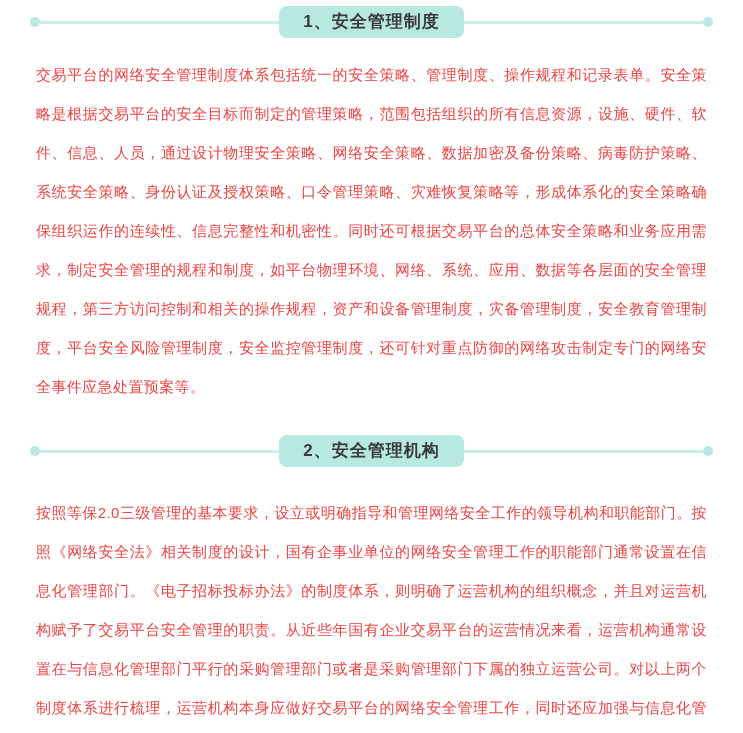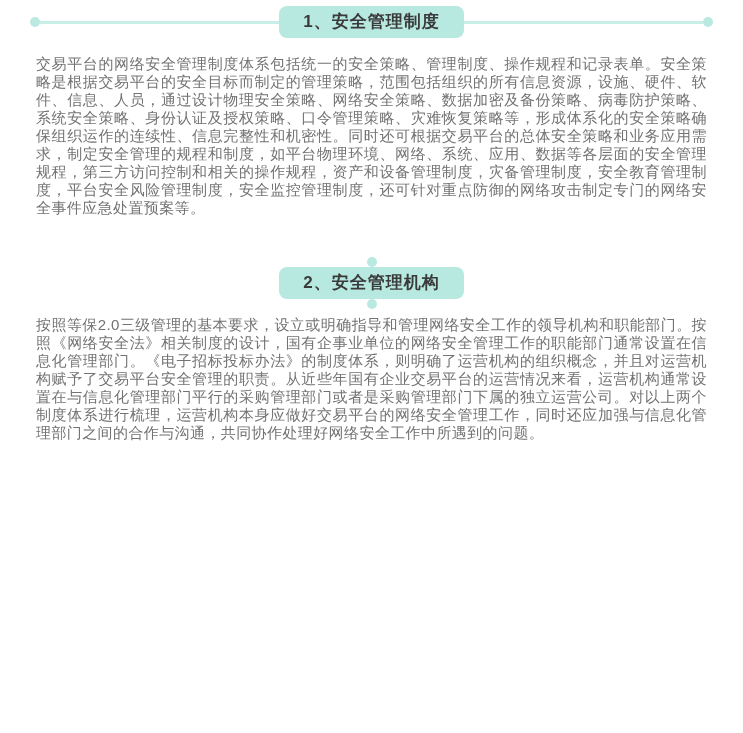--- a/index.html
+++ b/index.html
@@ -43,33 +43,32 @@
     font-size: 17px;
     font-weight: bold;
     line-height: 18px;
     padding: 7px 24px;
     border-radius: 8px;
     letter-spacing: 1px;
     white-space: nowrap;
   }
   .body-text {
     margin: 16px 36px;
-    color: #737373;
+    color: #ef4444;
     font-size: 15px;
-    line-height: 18px;
+    line-height: 39px;
     text-align: justify;
     text-justify: inter-ideograph;
     letter-spacing: 0.4px;
   }
   .first-para {
     margin-top: 16px;
   }
   .header-2 {
-    margin-top: 40px;
-    flex-direction: column;
+    margin-top: 28px;
   }
   .section2-first-para {
     margin-top: 25px;
   }
 </style>
 </head>
 <body>
 
 <div class="page">
 

